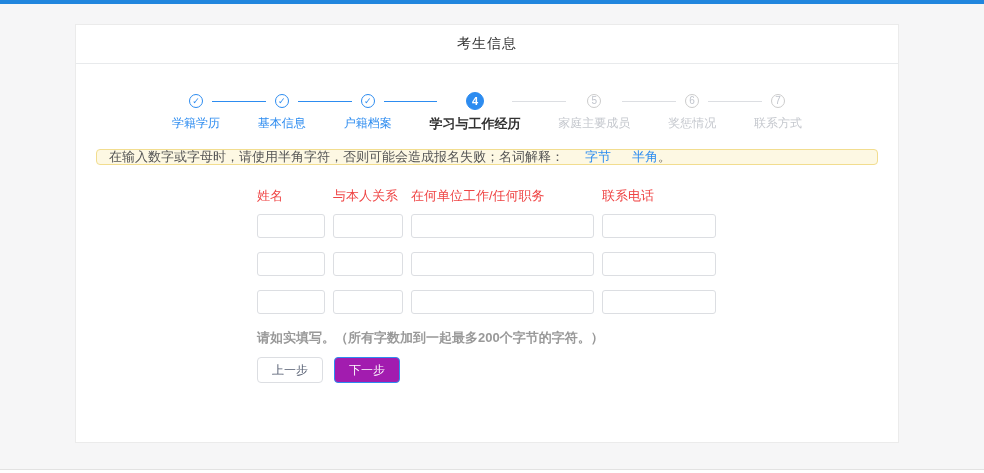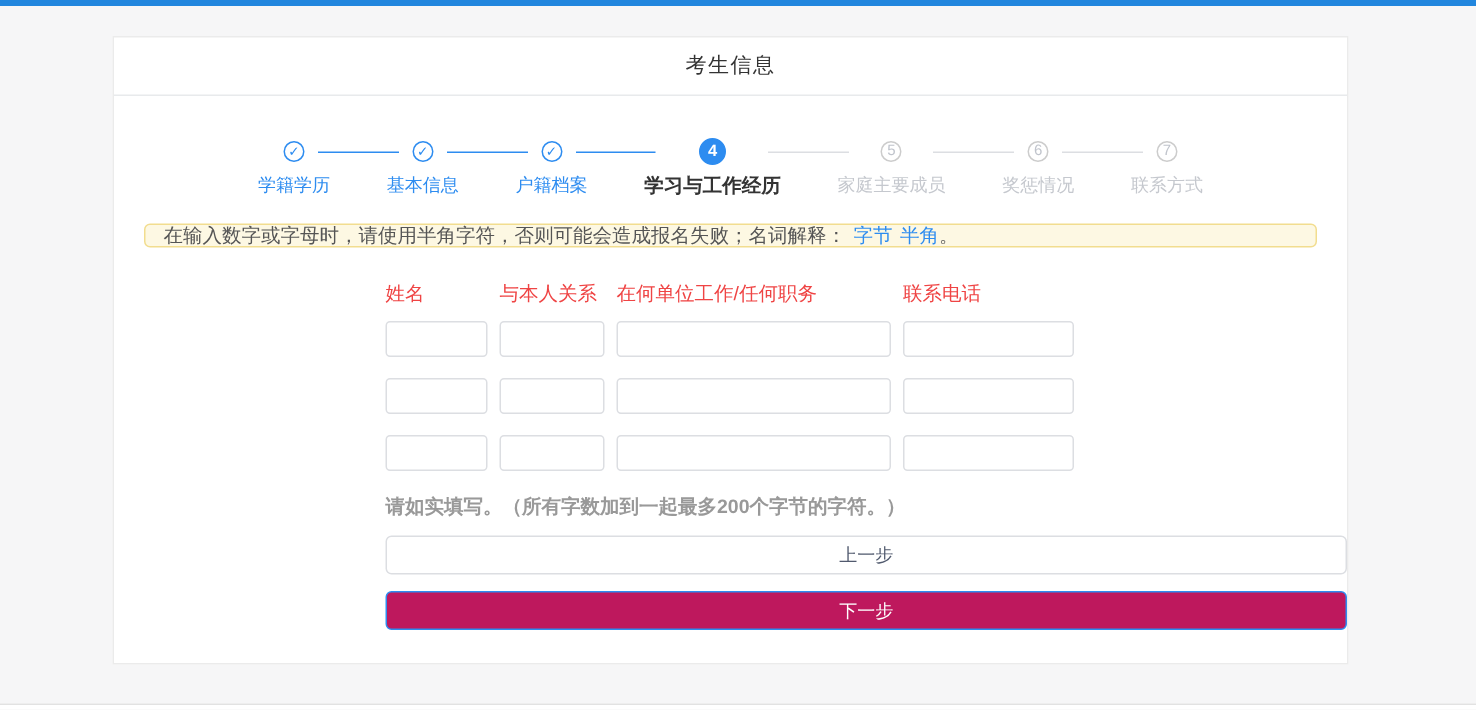--- a/index.html
+++ b/index.html
@@ -70,21 +70,21 @@
     margin: 16px 20px 0;
     height: 16px;
     background: #fdf8e3;
     border: 1px solid #f2dd8f;
     border-radius: 4px;
     display: flex; align-items: center;
     padding: 0 12px;
     font-size: 13px; color: #555;
     white-space: nowrap;
   }
-  .notice .link { color: #2d8cf0; text-decoration: none; margin-left: 5px; cursor: pointer; }
+  .notice .link { color: #2d8cf0; text-decoration: none; margin-left: 21px; cursor: pointer; }
   .notice .suffix { color: #555; }
   
   .form-area { margin: 22px 0 0 181px; }
   .grid {
     display: grid;
     grid-template-columns: 68px 70px 183px 114px;
     column-gap: 8px;
   }
   .grid.headers { margin-bottom: 9px; }
   .col-header { font-size: 13px; color: #ef4444; white-space: nowrap; }
@@ -92,30 +92,30 @@
   .grid.inputs input {
     width: 100%; height: 24px;
     border: 1px solid #dcdee2;
     border-radius: 3px;
     background: #fff;
     outline: none;
     padding: 0 6px;
     font-size: 12px; color: #333;
   }
   .note { margin-top: 15px; font-size: 13px; color: #999; font-weight: bold; }
-  .btn-row { margin-top: 10px; display: flex; gap: 11px; flex-direction: column; }
+  .btn-row { margin-top: 10px; display: flex; gap: 11px; }
   .btn {
     height: 26px; padding: 0 14px;
     font-size: 12px;
     border-radius: 4px;
     cursor: pointer;
     font-family: "Liberation Sans", "DejaVu Sans", sans-serif;
   }
   .btn-default { background: #fff; border: 1px solid #dcdee2; color: #515a6e; }
-  .btn-primary { background: #be185d; border: 1px solid #2d8cf0; color: #fff; }
+  .btn-primary { background: #a21caf; border: 1px solid #2d8cf0; color: #fff; }
   
   .footer {
     position: absolute;
     left: 0; bottom: 0;
     width: 100%; height: 4px;
     background: #fff;
     border-top: 1px solid #e2e2e2;
   }
 </style>
 </head>

